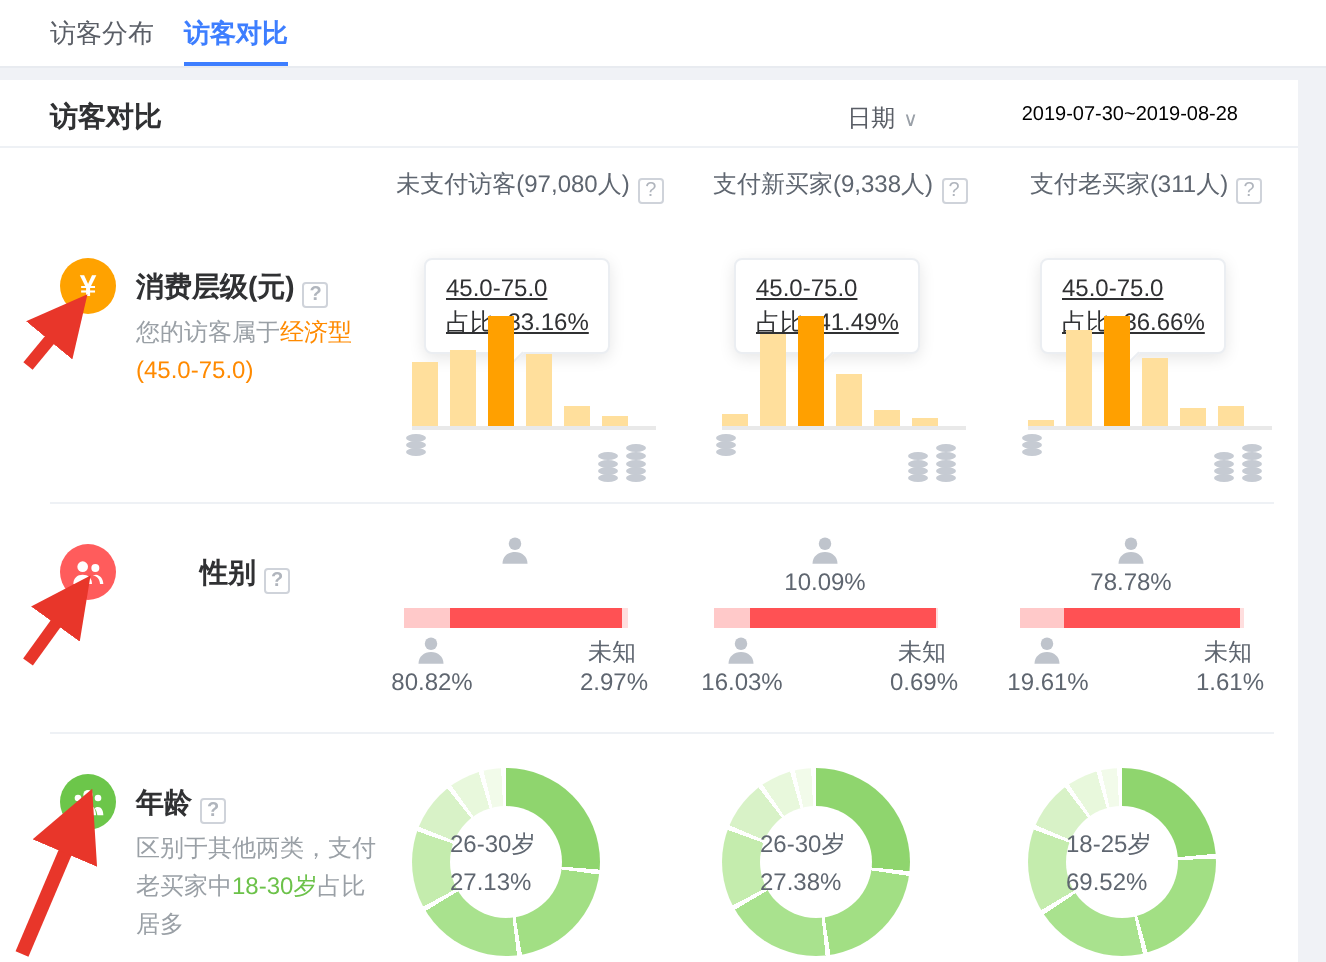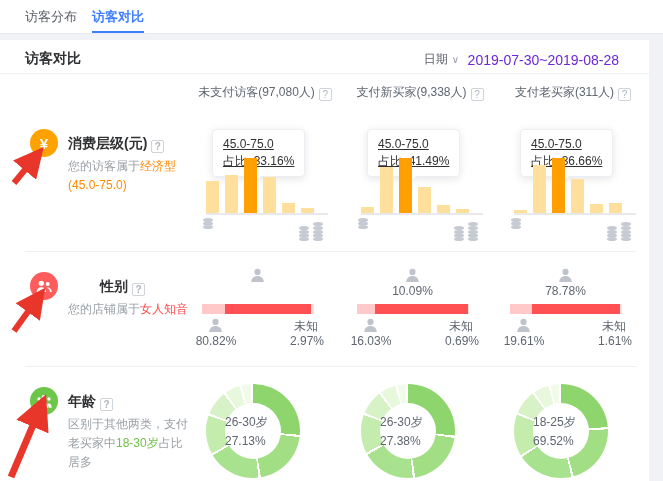--- a/index.html
+++ b/index.html
@@ -11,21 +11,21 @@
   .tab { position:absolute; top:0; height:33px; line-height:33px; font-size:13px; color:#5a5e66; cursor:pointer; }
   .tab.active { color:#3d7eff; border-bottom:2px solid #3d7eff; font-weight:bold; }
   .tab-1 { left:25px; }
   .tab-2 { left:92px; }
 
   
   .panel { position:absolute; top:40px; left:0; width:649px; height:441px; background:#fff; }
   .panel-title { position:absolute; left:25px; top:10px; font-size:14px; font-weight:bold; color:#303133; }
   .date-ctrl { position:absolute; right:190px; top:11px; font-size:12px; color:#5a5e66; cursor:pointer; }
   .date-chevron { font-size:10px; color:#9aa0a8; margin-left:4px; }
-  .date-range { position:absolute; right:30px; top:12px; font-size:14px; color:#6d28d9; }
+  .date-range { position:absolute; right:30px; top:12px; font-size:10px; color:#000000; }
   .header-sep { position:absolute; left:0; right:0; top:33px; height:1px; background:#eef1f5; }
 
   .colhead { position:absolute; top:44px; width:150px; text-align:center; font-size:12px; color:#5f6670; }
   .colhead-1 { left:190px; } .colhead-2 { left:345px; } .colhead-3 { left:498px; }
 
   .help { display:inline-block; width:13px; height:13px; line-height:11px; text-align:center; border:1px solid #cfd3da;
           border-radius:2px; color:#b0b5bd; font-size:10px; vertical-align:-2px; margin-left:4px; background:#fff; cursor:pointer; }
 
   .row-sep { position:absolute; left:25px; right:12px; height:1px; background:#eef1f5; }
   .sep-1 { top:211px; } .sep-2 { top:326px; }
@@ -242,23 +242,20 @@
     <div class="row-icon icon-gender">
       <svg width="16" height="14" viewBox="0 0 24 20" fill="#fff">
           <circle cx="8" cy="6" r="4"></circle>
           <path d="M1 19c0-4.5 3-7 7-7s7 2.5 7 7z"></path>
           <circle cx="17.5" cy="7" r="3"></circle>
           <path d="M15.5 12.6c3 .4 5.5 2.6 5.5 6.4h2.5c0-4-2.5-6.6-5.5-7z"></path>
         </svg>
     </div>
     <div class="row-title t2">
       <span>性别</span><span class="help">?</span>
-    </div>
-    <div class="row-desc d2">
-      <span>您的店铺属于</span><span class="hl-red">女人知音</span>
     </div>
 
     <div class="gen-cell gc-1">
       <span class="g-female-ico"><svg width="15" height="14" viewBox="0 0 24 22">
             <g class="person">
               <circle cx="12" cy="6" r="5"></circle>
               <path d="M2 22c0-6 4.5-9.5 10-9.5S22 16 22 22z"></path>
             </g>
           </svg></span>
       <div class="g-bar">

